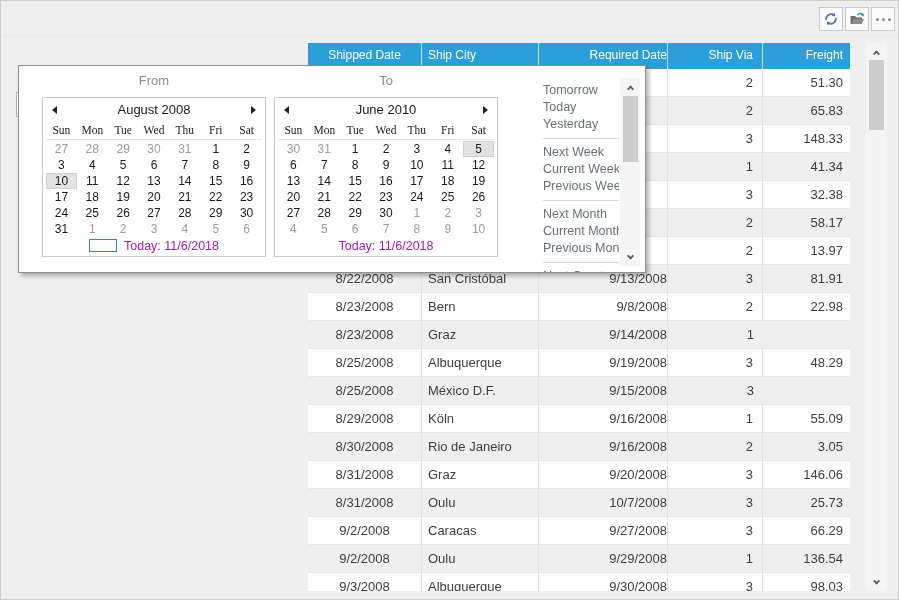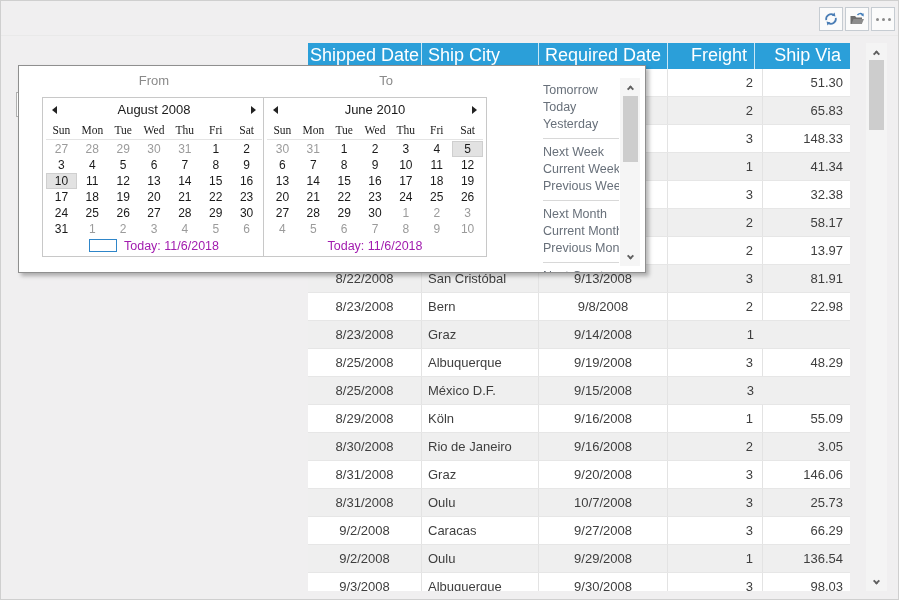--- a/index.html
+++ b/index.html
@@ -22,51 +22,51 @@
   .date-input .val { position:absolute; left:8px; top:0; line-height:23px; font-size:13px; color:#4a4a4a; }
   .dd-btn { position:absolute; right:0; top:0; width:29px; height:23px; background:#e4e4e4;
             display:flex; align-items:center; justify-content:center; cursor:pointer; }
   .chv { display:inline-block; width:7px; height:7px; border-left:2px solid #5f5f5f; border-bottom:2px solid #5f5f5f; }
   .chv.down { transform:rotate(-45deg) translate(1px,-1px); }
   .chv.up   { transform:rotate(135deg) translate(1px,-1px); }
   .chv.sm { width:5px; height:5px; border-width:2px; }
 
   
   .grid-header { position:absolute; left:307px; top:42px; width:542px; height:26px; display:flex; }
-  .gh-cell { height:26px; line-height:25px; text-align:center; color:#fff; font-size:18px;
+  .gh-cell { height:26px; line-height:25px; text-align:center; color:#fff; font-size:12px;
              border-right:1px solid rgba(255,255,255,.75); cursor:pointer; }
   .gh-cell:last-child { border-right:none; }
   .grid-body { position:absolute; left:307px; top:68px; width:542px; height:522px; overflow:hidden; background:#fff; }
   .g-row { display:flex; width:542px; height:28px; border-bottom:1px solid #e6e6e6; cursor:default; }
   .g-row.alt { background:#efefef; }
   .g-cell { height:27px; line-height:27px; font-size:13px; color:#3e3e3e; overflow:hidden; white-space:nowrap;
             border-right:1px solid #e3e3e3; }
   .g-cell:last-child { border-right:none; }
   .c0 { width:114px; text-align:center; }
   .c1 { width:117px; text-align:left; padding-left:6px; }
-  .c2 { width:129px; text-align:center; }
+  .c2 { width:129px; text-align:right; }
   .c3 { width:95px;  text-align:right; padding-right:9px; }
   .c4 { width:87px;  text-align:right; padding-right:7px; }
 
   
   .vscroll { position:absolute; background:#f4f4f4; }
   .vs-grid { left:865px; top:42px; width:21px; height:548px; }
   .vs-arrow { position:absolute; left:0; width:100%; height:16px; display:flex; align-items:center; justify-content:center; cursor:pointer; }
   .vs-arrow.top { top:1px; } .vs-arrow.bot { bottom:1px; }
   .vs-thumb { position:absolute; left:3px; width:15px; background:#cdcdcd; cursor:pointer; }
   .vs-grid .vs-thumb { top:17px; height:70px; }
 
   
   .popup { position:absolute; left:17px; top:64px; width:628px; height:208px; background:#fff;
            border:1px solid #8f8f8f; box-shadow:3px 3px 4px rgba(0,0,0,.28); z-index:10; }
   .sec-label { position:absolute; top:7px; width:224px; text-align:center; font-size:13px; color:#8a8a8a; }
   .lbl-from { left:23px; } .lbl-to { left:255px; }
 
   .cal { position:absolute; top:31px; width:224px; height:160px; border:1px solid #c8c8c8; background:#fff; }
-  .cal-from { left:23px; } .cal-to { left:244px; }
+  .cal-from { left:23px; } .cal-to { left:255px; }
   .cal-head { position:relative; height:24px; }
   .cal-title { text-align:center; line-height:24px; font-size:13px; color:#1a1a1a; cursor:pointer; }
   .nav { position:absolute; top:8px; width:0; height:0; border-top:4px solid transparent; border-bottom:4px solid transparent; cursor:pointer; }
   .nav.prev { left:9px;  border-right:5px solid #222; }
   .nav.next { right:9px; border-left:5px solid #222; }
   .cal-days { display:flex; height:18px; border-bottom:1px solid #e4e4e4; margin:0 3px; }
   .cal-days span { width:31px; text-align:center; font-size:11.5px; line-height:17px; color:#1a1a1a;font-family:Liberation Serif, serif; }
   .cal-grid { margin:1px 3px 0; }
   .cal-week { display:flex; height:16px; }
   .cal-cell { width:31px; text-align:center; font-size:12px; line-height:16px; color:#1a1a1a; cursor:pointer; }
@@ -120,22 +120,22 @@
     <span class="val">8/10/2008  -  6/5/2010</span>
     <span class="dd-btn">
       <span class="chv down"></span>
     </span>
   </div>
 
   <div class="grid-header" id="grid-header">
       <div class="gh-cell c0" style="background: rgb(43, 159, 217);">Shipped Date</div>
       <div class="gh-cell c1" style="background: rgb(43, 159, 217);">Ship City</div>
       <div class="gh-cell c2" style="background: rgb(43, 159, 217);">Required Date</div>
+      <div class="gh-cell c3" style="background: rgb(43, 159, 217);">Ship Via</div>
       <div class="gh-cell c4" style="background: rgb(43, 159, 217);">Freight</div>
-      <div class="gh-cell c3" style="background: rgb(43, 159, 217);">Ship Via</div>
     </div>
   <div class="grid-body" id="grid-body">
       <div class="g-row">
         <div class="g-cell c0"></div>
         <div class="g-cell c1"></div>
         <div class="g-cell c2"></div>
         <div class="g-cell c3">2</div>
         <div class="g-cell c4">51.30</div>
       </div>
       <div class="g-row alt">

